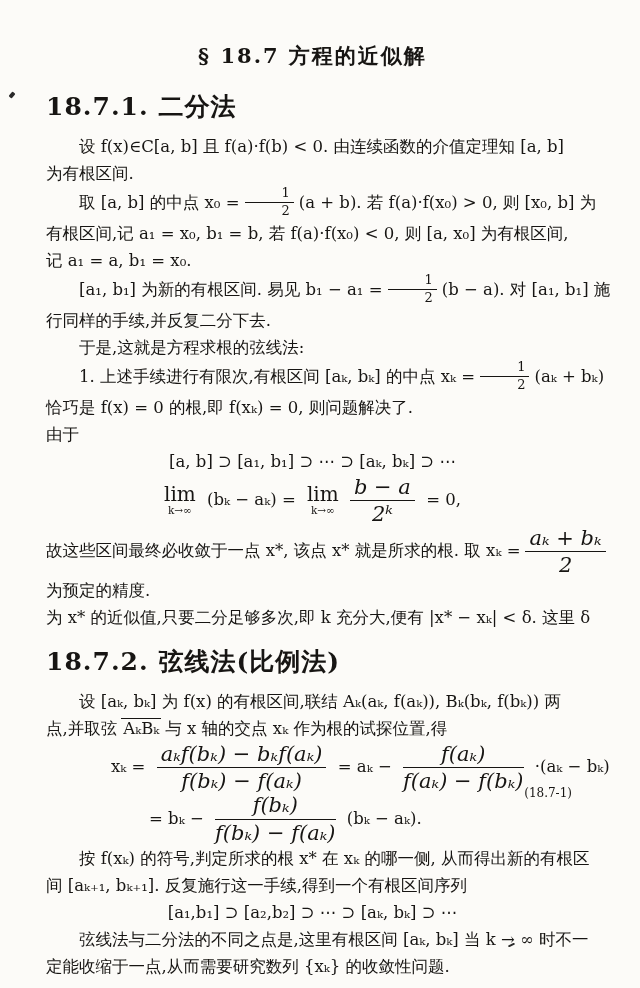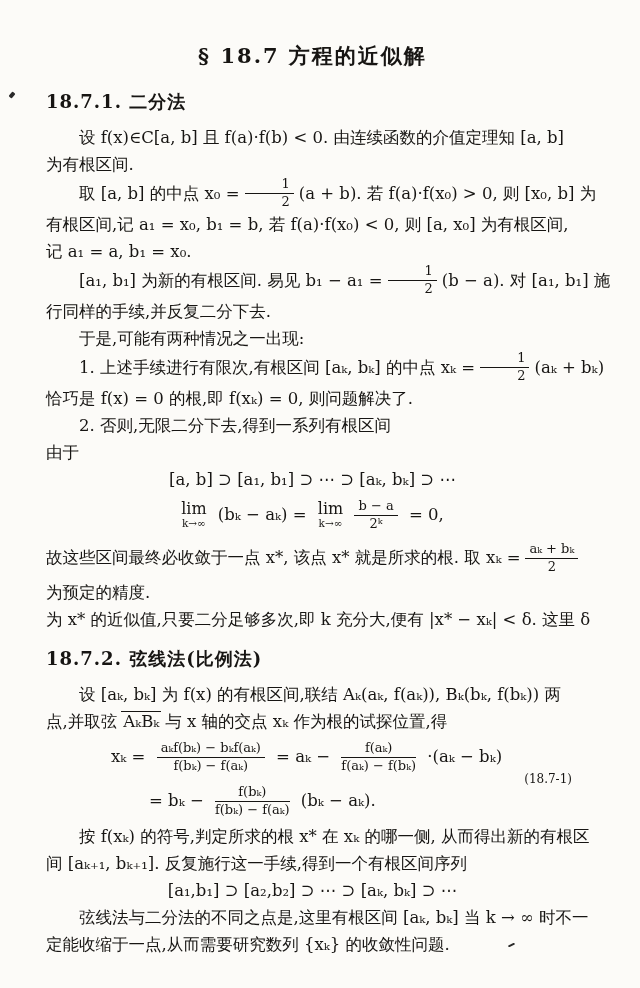--- a/index.html
+++ b/index.html
@@ -18,21 +18,21 @@
     overflow:hidden;
   }
   .title{
     text-align:center;
     font-size:21px;
     font-weight:bold;
     letter-spacing:2px;
     margin:8px 0 20px 0;
   }
   .h2{
-    font-size:18px;
+    font-size:25px;
     font-weight:bold;
     margin:14px 0 10px 0;
     letter-spacing:1px;
   }
   .ln{
     font-size:16.5px;
     line-height:27px;
     white-space:nowrap;
   }
   .ind{ text-indent:2em; }
@@ -43,29 +43,29 @@
   .frac{
     display:inline-block;
     vertical-align:middle;
     text-align:center;
     margin:0 5px;
     line-height:1.15;
   }
   .frac .num{ display:block; border-bottom:1.5px solid #171513; padding:0 4px 1px 4px; }
   .frac .den{ display:block; padding-top:1px; }
   .frac-sm{ font-size:13px; position:relative; top:-1px; }
-  .frac-md{ font-size:13px; }
+  .frac-md{ font-size:21px;font-style:italic; }
   
   .lim{
     display:inline-block;
     vertical-align:middle;
     text-align:center;
     line-height:1.05;
   }
-  .lim .lim-word{ display:block; font-size:16px; }
+  .lim .lim-word{ display:block; font-size:20px; }
   .lim .lim-sub{ display:block; font-size:10.5px; letter-spacing:0; }
   
   .over{
     border-top:1.5px solid #171513;
     padding:0 2px;
     margin:0 4px;
     display:inline-block;
     line-height:1.2;
   }
   
@@ -101,26 +101,25 @@
   <div class="ln ind">设 f(x)∈C[a, b] 且 f(a)·f(b) &lt; 0. 由连续函数的介值定理知 [a, b]</div>
   <div class="ln">为有根区间.</div>
 
   <div class="ln ind"><span>取 [a, b] 的中点 x₀ =</span><span class="frac frac-sm"><span class="num">1</span><span class="den">2</span></span><span>(a + b). 若 f(a)·f(x₀) &gt; 0, 则 [x₀, b] 为</span></div>
   <div class="ln">有根区间,记 a₁ = x₀, b₁ = b, 若 f(a)·f(x₀) &lt; 0, 则 [a, x₀] 为有根区间,</div>
   <div class="ln">记 a₁ = a, b₁ = x₀.</div>
 
   <div class="ln ind"><span>[a₁, b₁] 为新的有根区间. 易见 b₁ − a₁ =</span><span class="frac frac-sm"><span class="num">1</span><span class="den">2</span></span><span>(b − a). 对 [a₁, b₁] 施</span></div>
   <div class="ln">行同样的手续,并反复二分下去.</div>
 
-  <div class="ln ind">于是,可能有两种情况之一出现:</div>
+  <div class="ln ind">于是,这就是方程求根的弦线法:</div>
 
   <div class="ln ind"><span>1. 上述手续进行有限次,有根区间 [aₖ, bₖ] 的中点 xₖ =</span><span class="frac frac-sm"><span class="num">1</span><span class="den">2</span></span><span>(aₖ + bₖ)</span></div>
   <div class="ln">恰巧是 f(x) = 0 的根,即 f(xₖ) = 0, 则问题解决了.</div>
 
-  <div class="ln ind">2. 否则,无限二分下去,得到一系列有根区间</div>
 
   <div class="ln">由于</div>
 
   <div class="ln center">[a, b] ⊃ [a₁, b₁] ⊃ ⋯ ⊃ [aₖ, bₖ] ⊃ ⋯</div>
 
   <div class="ln center display">
     <span class="lim"><span class="lim-word">lim</span><span class="lim-sub">k→∞</span></span>
     <span>(bₖ − aₖ) =</span>
     <span class="lim"><span class="lim-word">lim</span><span class="lim-sub">k→∞</span></span>
     <span class="frac frac-md"><span class="num">b − a</span><span class="den">2ᵏ</span></span>

